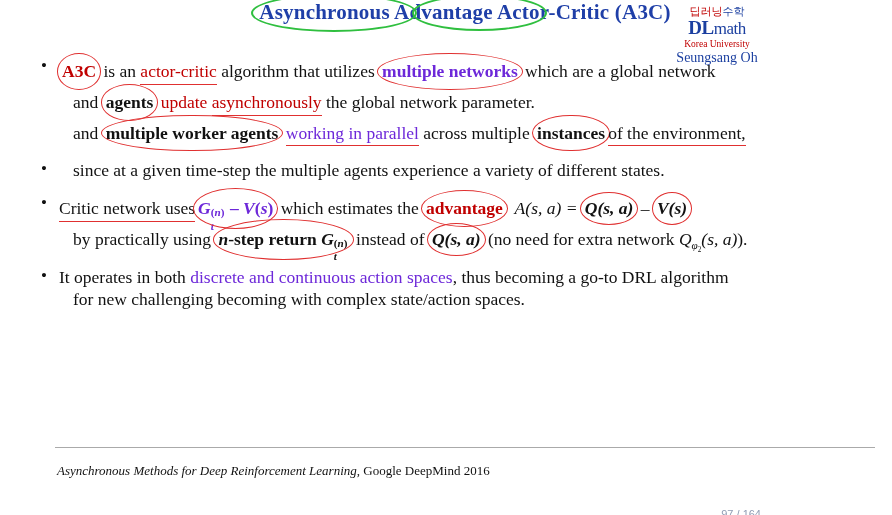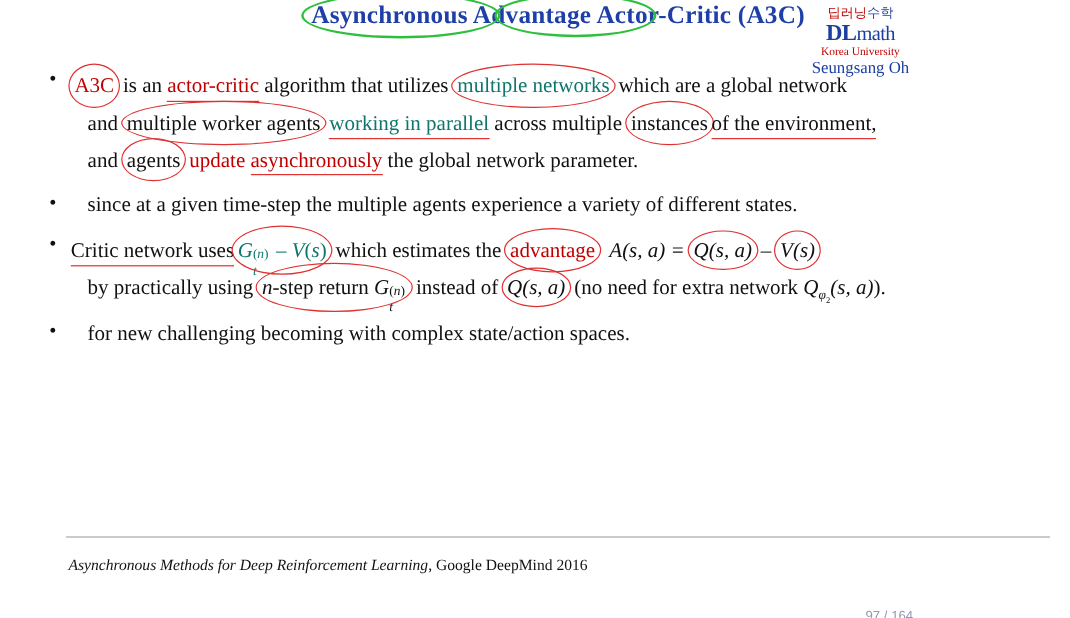--- a/index.html
+++ b/index.html
@@ -106,27 +106,28 @@
     position: absolute;
     left: 4px;
     top: -1px;
     font-size: 17px;
     color: #111;
   }
   .ln { display: block; white-space: nowrap; }
   .indent { padding-left: 14px; }
 
   .red { color: #c00000; }
-  .green { color: #0f766e; }
+  .green { color: #6d28d9; }
 
   
   .oval {
     position: relative;
     display: inline-block;
     padding: 4px 3px;
+    font-weight: bold;
   }
   .oval::after {
     content: "";
     position: absolute;
     left: -2px;
     right: -2px;
     top: -3px;
     bottom: -3px;
     border: 1.6px solid #e03030;
     border-radius: 50%;
@@ -227,43 +228,46 @@
   </div>
 
   <div class="content">
     <ul class="bullets">
 
       <li>
         <span class="ln">
           <span class="oval red">A3C</span><span> is an </span><span class="red uline">actor-critic</span><span> algorithm that utilizes </span><span class="green oval">multiple networks</span><span> which are a </span><span>global network</span>
         </span>
         <span class="ln indent">
+          <span>and </span><span class="oval">agents</span><span> </span><span class="red">update</span><span> </span><span class="red uline">asynchronously</span><span> the global network parameter.</span>
+        </span>
+        <span class="ln indent">
           <span>and </span><span class="oval">multiple worker agents</span><span> </span><span class="green uline">working in parallel</span><span> across multiple </span><span class="oval">instances</span><span class="uline"> of the environment,</span>
-        </span>
-        <span class="ln indent">
-          <span>and </span><span class="oval">agents</span><span> </span><span class="red">update</span><span> </span><span class="red uline">asynchronously</span><span> the global network parameter.</span>
         </span>
       </li>
 
       <li>
         <span class="ln indent">
           <span>since at a given time-step the multiple agents experience a variety of different states.</span>
         </span>
       </li>
 
       <li>
         <span class="ln">
           <span class="uline">Critic network uses </span><span class="oval tall green"><span class="mi">G</span><span class="gsub"><span class="sp">(<span class="mi">n</span>)</span><span class="sb">t</span></span>&nbsp;–&nbsp;<span class="mi">V</span>(<span class="mi">s</span>)</span><span> which estimates the </span><span class="oval red">advantage</span><span class="mi">&nbsp;&nbsp;A(s, a) = </span><span class="oval flat mi">Q(s, a)</span><span class="mi"> – </span><span class="oval flat mi">V(s)</span>
         </span>
         <span class="ln indent">
           <span>by practically using </span><span class="oval tall"><span class="mi">n</span>-step return <span class="mi">G</span><span class="gsub"><span class="sp">(<span class="mi">n</span>)</span><span class="sb">t</span></span></span><span> instead of </span><span class="oval flat mi">Q(s, a)</span><span> (no need for extra network <span class="mi">Q</span><sub><span class="mi">φ</span><sub>2</sub></sub><span class="mi">(s, a)</span>).</span>
         </span>
       </li>
 
       <li>
+        <span class="ln">
+          <span>It operates in both </span><span class="green">discrete and continuous action spaces</span><span>, thus becoming a go-to DRL algorithm</span>
+        </span>
         <span class="ln indent">
           <span>for new challenging becoming with complex state/action spaces.</span>
         </span>
       </li>
 
 
     </ul>
   </div>
 
   <div class="rule"></div>

